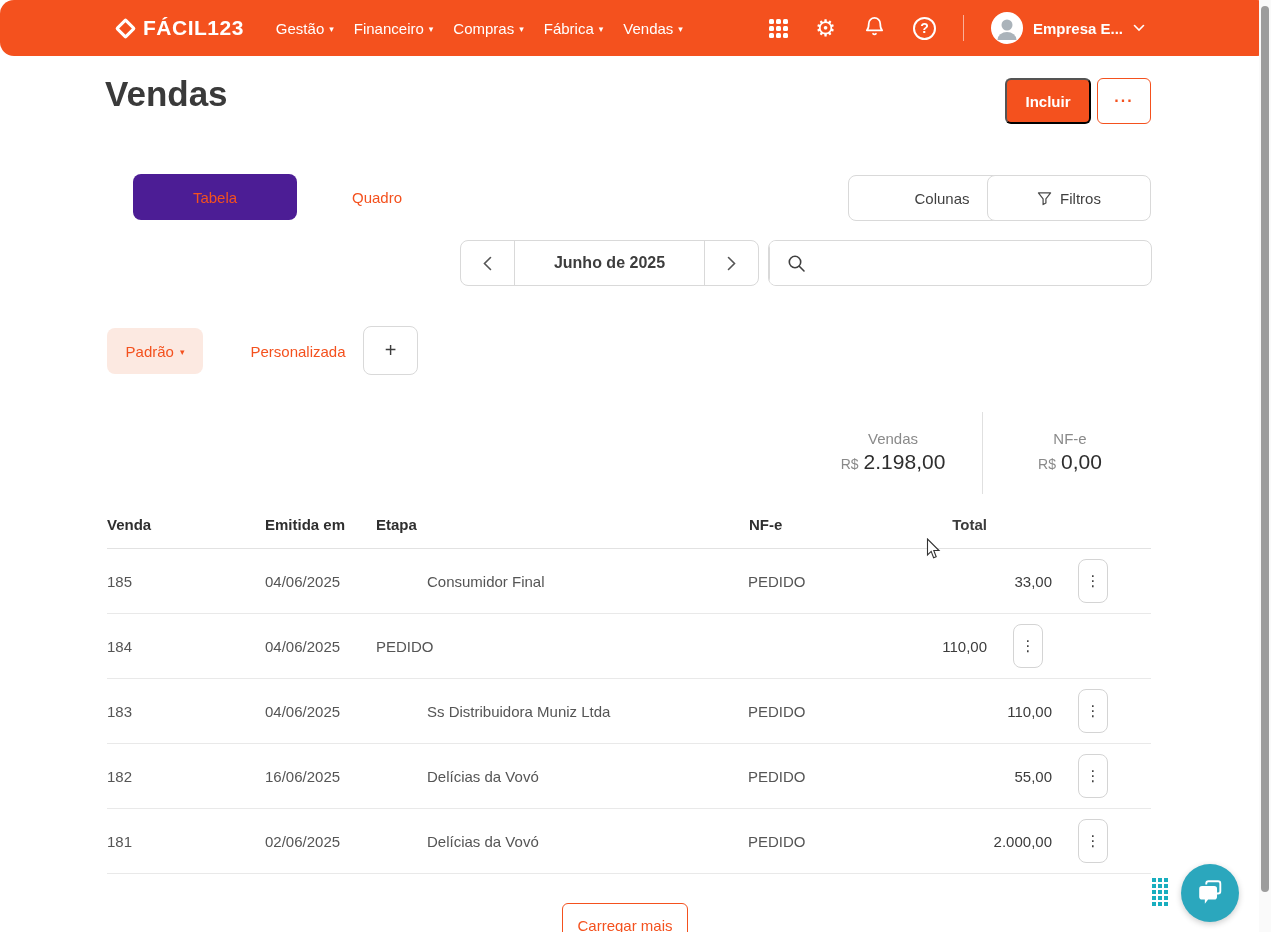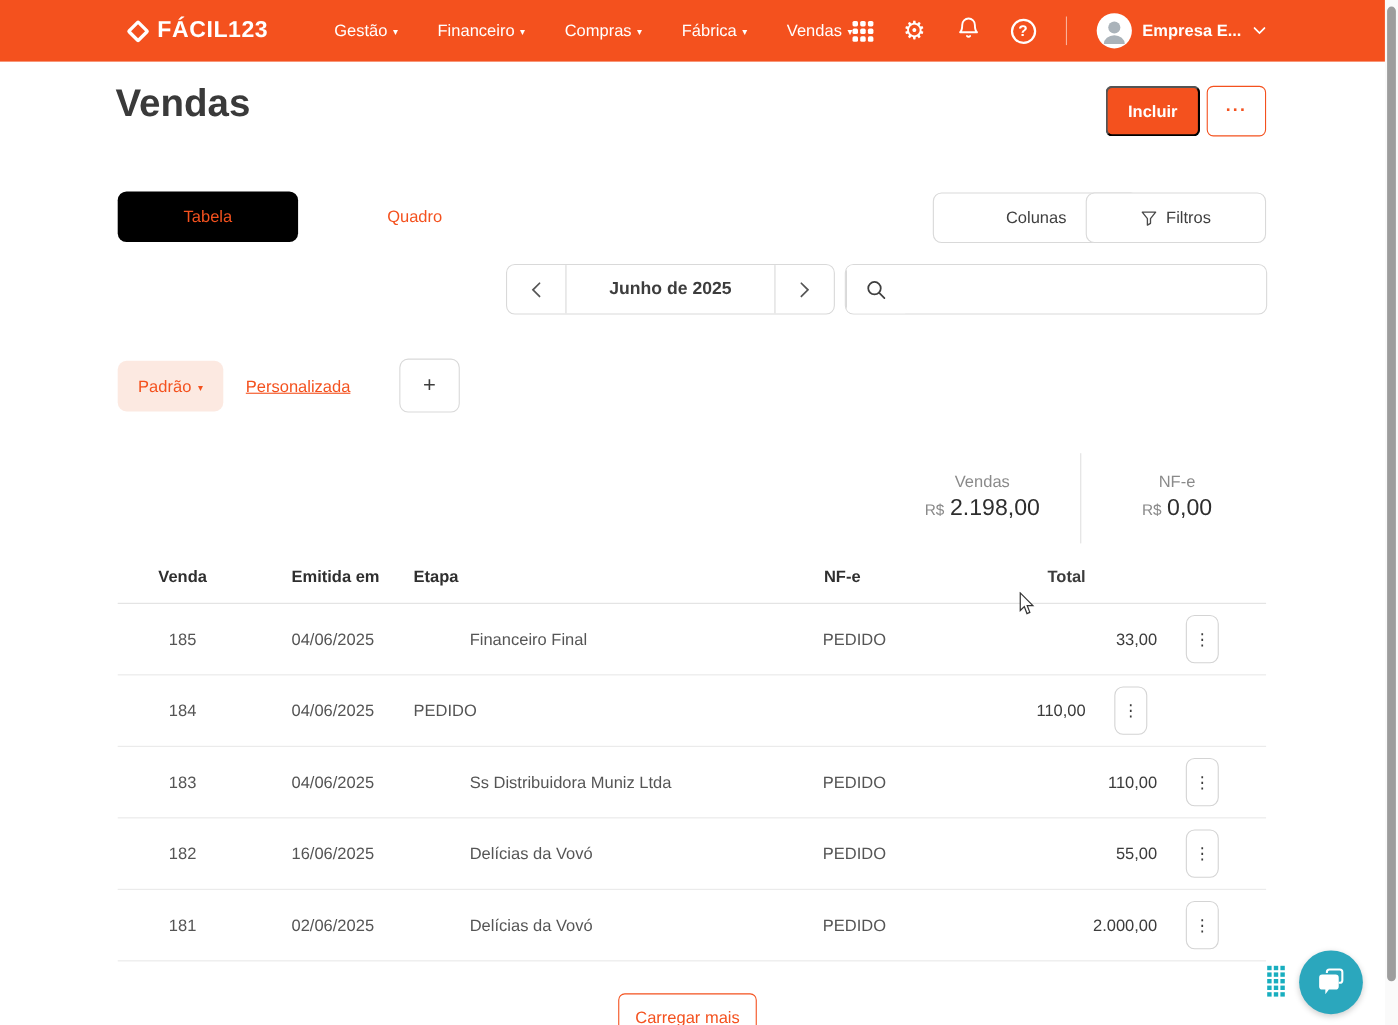--- a/index.html
+++ b/index.html
@@ -10,29 +10,29 @@
     position:relative;
     overflow:hidden;
     color:#3f3f3f;
   }
   .abs { position:absolute; }
 
   
   .navbar {
     position:absolute; top:0; left:0; width:1271px; height:56px;
     background:#F4511E; display:flex; 
-    padding:0 126px 0 118px; color:#fff;
+    padding:0 126px 0 118px; color:#fff;border-radius:14px;
   }
   .brand { display:flex; align-items:center; gap:10px; cursor:pointer; }
   .diamond {
     width:15px; height:15px; border:3px solid #fff; border-radius:2px;
     transform:rotate(45deg); display:inline-block;
   }
   .brand-text { font-size:21px; font-weight:700; letter-spacing:0.5px; }
-  .nav-menus { display:flex; gap:36px; margin-left:60px; align-items:center; }
+  .nav-menus { display:flex; gap:20px; margin-left:32px; align-items:center; }
   .nav-item { display:flex; align-items:center; gap:5px; font-size:15px; cursor:pointer; white-space:nowrap; }
   .caret { font-size:9px; position:relative; top:1px; }
   .nav-icons { display:flex; align-items:center; gap:27px; margin-left:auto; }
   .appgrid { display:grid; grid-template-columns:repeat(3,5px); grid-auto-rows:5px; gap:2px; }
   .appgrid span { background:#fff; border-radius:1.5px; }
   .gear-glyph { font-size:23px; line-height:1; font-family:"DejaVu Sans", sans-serif; }
   .help-circle {
     width:23px; height:23px; border:2px solid #fff; border-radius:50%;
     display:flex; align-items:center; justify-content:center;
     font-size:14px; font-weight:700;
@@ -45,21 +45,21 @@
   
   .page-title { left:105px; top:74px; font-size:35px; color:#3a3a3a; }
   .btn { display:flex; align-items:center; justify-content:center; cursor:pointer; font-size:15px; border-radius:6px; }
   .btn-incluir { left:1005px; top:78px; width:86px; height:46px; background:#F4511E; color:#fff; font-weight:600; }
   .btn-more { left:1097px; top:78px; width:54px; height:46px; background:#fff; border:1px solid #F4511E; color:#F4511E; }
   .btn-more span { letter-spacing:2px; font-weight:700; font-size:16px; position:relative; top:-4px; }
 
   
   .tab { width:164px; height:46px; border-radius:8px; display:flex; align-items:center; justify-content:center;
          color:#F4511E; font-size:15px; cursor:pointer; }
-  .tab-active { background:#000000; }
+  .tab-active { background:#4c1d95;margin-left:26px; }
   .tab-tabela { left:107px; top:174px; }
   .tab-quadro { left:295px; top:174px; }
   .btn-outline { background:#fff; border:1px solid #d9d9d9; border-radius:8px; color:#3f3f3f; gap:8px; }
   .btn-colunas { left:848px; top:175px; width:188px; height:46px; }
   .btn-filtros { left:987px; top:175px; width:164px; height:46px; }
 
   
   .date-nav { left:460px; top:240px; height:46px; display:flex; background:#fff;
               border:1px solid #d9d9d9; border-radius:8px; overflow:hidden; }
   .date-btn { width:54px; display:flex; align-items:center; justify-content:center; cursor:pointer; }
@@ -72,41 +72,41 @@
   .searchbox input { flex:1; border:none; outline:none; padding:0 12px; font-size:14.5px;
                      font-family:"Liberation Sans", sans-serif; color:#3f3f3f; }
   .searchbox input::placeholder { color:#9aa0a6; }
   .search-btn { width:54px; border-left:1px solid #d9d9d9; display:flex; align-items:center;
                 justify-content:center; cursor:pointer; background:#fff; }
 
   
   .pill-padrao { left:107px; top:328px; width:96px; height:46px; background:#FCE9E1; color:#F4511E;
                  border-radius:8px; display:flex; align-items:center; justify-content:center; gap:6px;
                  font-size:15px; cursor:pointer; }
-  .pill-personalizada { left:206px; top:328px; width:130px; height:46px; display:flex; align-items:center;
-                        justify-content:center; color:#F4511E; font-size:15px; cursor:pointer;text-decoration:underline; }
+  .pill-personalizada { left:233px; top:328px; width:130px; height:46px; display:flex; align-items:center;
+                        justify-content:center; color:#F4511E; font-size:15px; cursor:pointer; }
   .btn-add { left:363px; top:326px; width:55px; height:49px; background:#fff; border:1px solid #d9d9d9;
              border-radius:8px; color:#3d3d3d; font-size:20px; font-weight:300; }
 
   
   .summary-block { top:430px; width:166px; display:flex; flex-direction:column; align-items:center; gap:3px; }
   .summary-vendas { left:810px; }
   .summary-nfe { left:987px; }
   .summary-label { font-size:15px; color:#8a8a8a; }
   .summary-value { display:flex; align-items:baseline; gap:5px; }
   .summary-currency { font-size:14px; color:#8a8a8a; }
   .summary-amount { font-size:21px; color:#2e2e2e; font-weight:500; }
   .summary-divider { left:982px; top:412px; width:1px; height:82px; background:#e0e0e0; }
 
   
   .sales-table { left:107px; top:500px; width:1044px; }
   .trow { display:grid; grid-template-columns:118px 150px 372px 120px 120px 65px 99px; align-items:center; }
   .thead { height:49px; border-bottom:1px solid #e2e2e2; font-weight:700; color:#2f2f2f; font-size:15px; }
   .drow { height:65px; border-bottom:1px solid #e9e9e9; font-size:15px; color:#555; }
-  .c-venda { text-align:center; }
+  .c-venda { text-align:left; }
   .c-emitida { padding-left:40px; }
   .c-dest { padding-left:52px; }
   .c-etapa { padding-left:1px; }
   .c-nfe { padding-left:2px; }
   .c-total { text-align:right; color:#3c3c3c; }
   .kebab-btn { margin-left:26px; width:30px; height:44px; border:1px solid #d4d4d4; border-radius:8px;
                background:#fff; display:flex; align-items:center; justify-content:center; cursor:pointer; }
   .kebab-icon { font-size:15px; color:#3c3c3c; font-family:"DejaVu Sans", sans-serif; }
 
   
@@ -276,21 +276,21 @@
     <div class="c-nfe">NF-e</div>
     <div class="c-total">Total</div>
     <div></div>
   </div>
 
   <div>
 
       <div class="trow drow">
         <div class="c-venda">185</div>
         <div class="c-emitida">04/06/2025</div>
-        <div class="c-dest">Financeiro Final</div>
+        <div class="c-dest">Consumidor Final</div>
         <div class="c-etapa">PEDIDO</div>
         <div class="c-nfe"></div>
         <div class="c-total">33,00</div>
         <div>
           <button class="kebab-btn">
             <span class="kebab-icon">⋮</span>
           </button>
         </div>
       </div>
 

